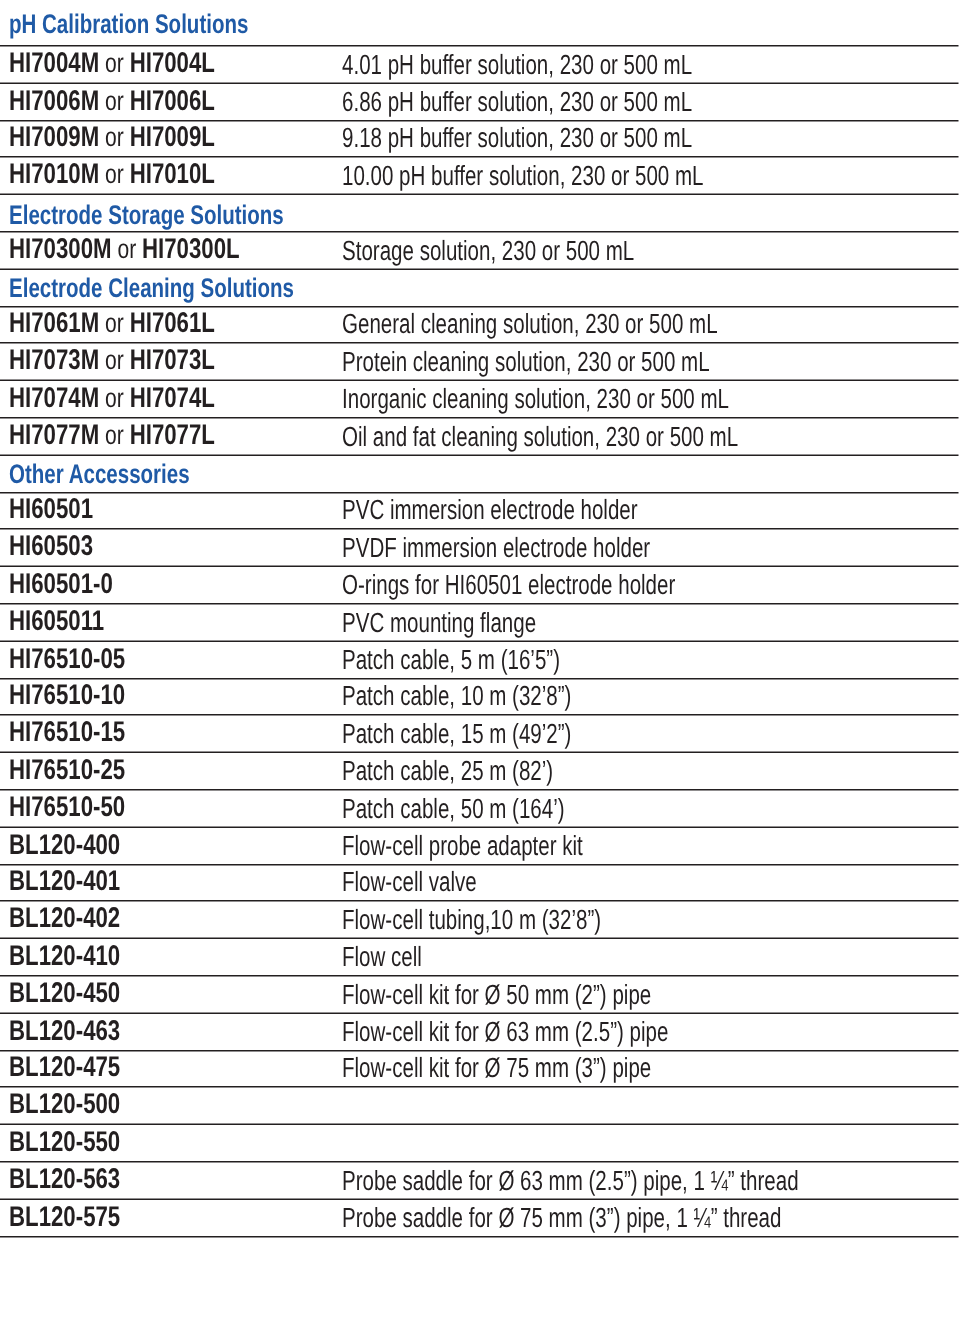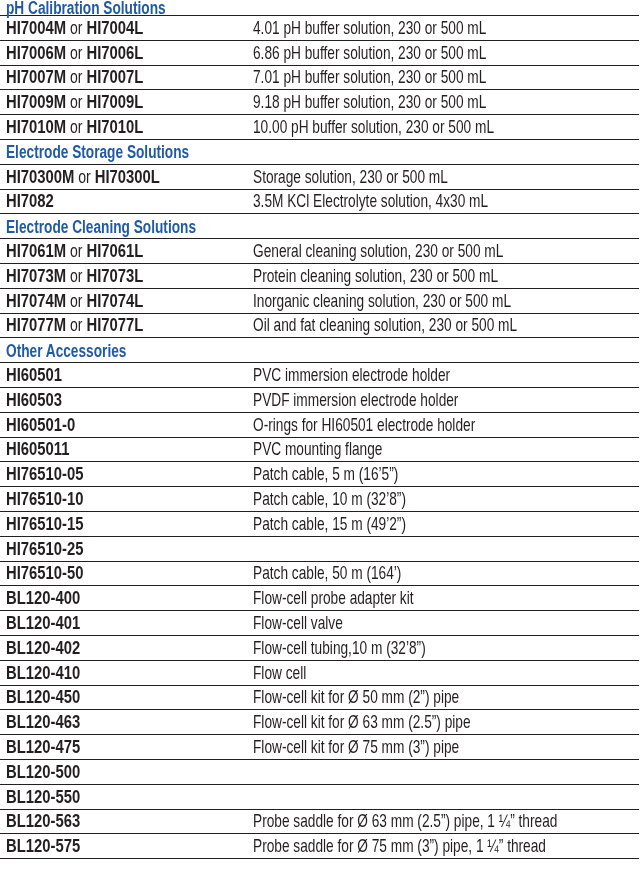--- a/index.html
+++ b/index.html
@@ -1,23 +1,23 @@
 <!DOCTYPE html>
 <html><head>
 <meta charset="utf-8">
 <style>
   html, body { margin: 0; padding: 0; background: #ffffff; }
   body { width: 642px; height: 895px; overflow: hidden; position: relative; font-family: "Liberation Sans", sans-serif; color: #231f20; }
   .table { position: absolute; left: 0; top: 0; width: 639px; }
   .row { position: relative; height: 24.8px; border-bottom: 1.4px solid #231f20; box-sizing: border-box; }
   .row.section { border-bottom: 1.4px solid #231f20; }
-  .row.first-section { height: 16px; }
+  .row.first-section { height: 31px; }
   .cell { position: absolute; top: 0; height: 100%; display: flex; align-items: center; white-space: nowrap; }
   .part { left: 6px; }
-  .desc { left: 228px; margin-left: 25px; }
+  .desc { left: 228px; }
   .sx { display: inline-block; transform-origin: left center; }
   .part .sx { font-size: 19px; transform: scaleX(0.78); }
   .part .b { font-weight: bold; }
   .part .or { font-weight: normal; font-size: 18px; }
   .desc .sx { font-size: 18.5px; transform: scaleX(0.74); }
   .section-title { left: 6px; color: #1f5aa6; }
   .section-title .sx { font-size: 18px; font-weight: bold; transform: scaleX(0.76); padding-top: 2px; }
 </style>
 </head>
 <body>
@@ -40,28 +40,20 @@
   <div class="row">
     <div class="cell part">
         <span class="sx"><span class="b">HI7006M</span><span class="or"> or </span><span class="b">HI7006L</span></span>
       </div>
     <div class="cell desc">
         <span class="sx">6.86 pH buffer solution, 230 or 500 mL</span>
       </div>
   </div>
   <div class="row">
     <div class="cell part">
-        <span class="sx"><span class="b">HI7007M</span><span class="or"> or </span><span class="b">HI7007L</span></span>
-      </div>
-    <div class="cell desc">
-        <span class="sx">7.01 pH buffer solution, 230 or 500 mL</span>
-      </div>
-  </div>
-  <div class="row">
-    <div class="cell part">
         <span class="sx"><span class="b">HI7009M</span><span class="or"> or </span><span class="b">HI7009L</span></span>
       </div>
     <div class="cell desc">
         <span class="sx">9.18 pH buffer solution, 230 or 500 mL</span>
       </div>
   </div>
   <div class="row">
     <div class="cell part">
         <span class="sx"><span class="b">HI7010M</span><span class="or"> or </span><span class="b">HI7010L</span></span>
       </div>
@@ -76,28 +68,20 @@
       </div>
   </div>
   <div class="row">
     <div class="cell part">
         <span class="sx"><span class="b">HI70300M</span><span class="or"> or </span><span class="b">HI70300L</span></span>
       </div>
     <div class="cell desc">
         <span class="sx">Storage solution, 230 or 500 mL</span>
       </div>
   </div>
-  <div class="row">
-    <div class="cell part">
-        <span class="sx"><span class="b">HI7082</span><span class="or"></span><span class="b"></span></span>
-      </div>
-    <div class="cell desc">
-        <span class="sx">3.5M KCl Electrolyte solution, 4x30 mL</span>
-      </div>
-  </div>
 
   <div class="row section">
     <div class="cell section-title">
         <span class="sx">Electrode Cleaning Solutions</span>
       </div>
   </div>
   <div class="row">
     <div class="cell part">
         <span class="sx"><span class="b">HI7061M</span><span class="or"> or </span><span class="b">HI7061L</span></span>
       </div>
@@ -188,20 +172,23 @@
         <span class="sx b">HI76510-15</span>
       </div>
     <div class="cell desc">
         <span class="sx">Patch cable, 15 m (49’2”)</span>
       </div>
   </div>
   <div class="row">
     <div class="cell part">
         <span class="sx b">HI76510-25</span>
       </div>
+    <div class="cell desc">
+        <span class="sx">Patch cable, 25 m (82’)</span>
+      </div>
   </div>
   <div class="row">
     <div class="cell part">
         <span class="sx b">HI76510-50</span>
       </div>
     <div class="cell desc">
         <span class="sx">Patch cable, 50 m (164’)</span>
       </div>
   </div>
   <div class="row">

